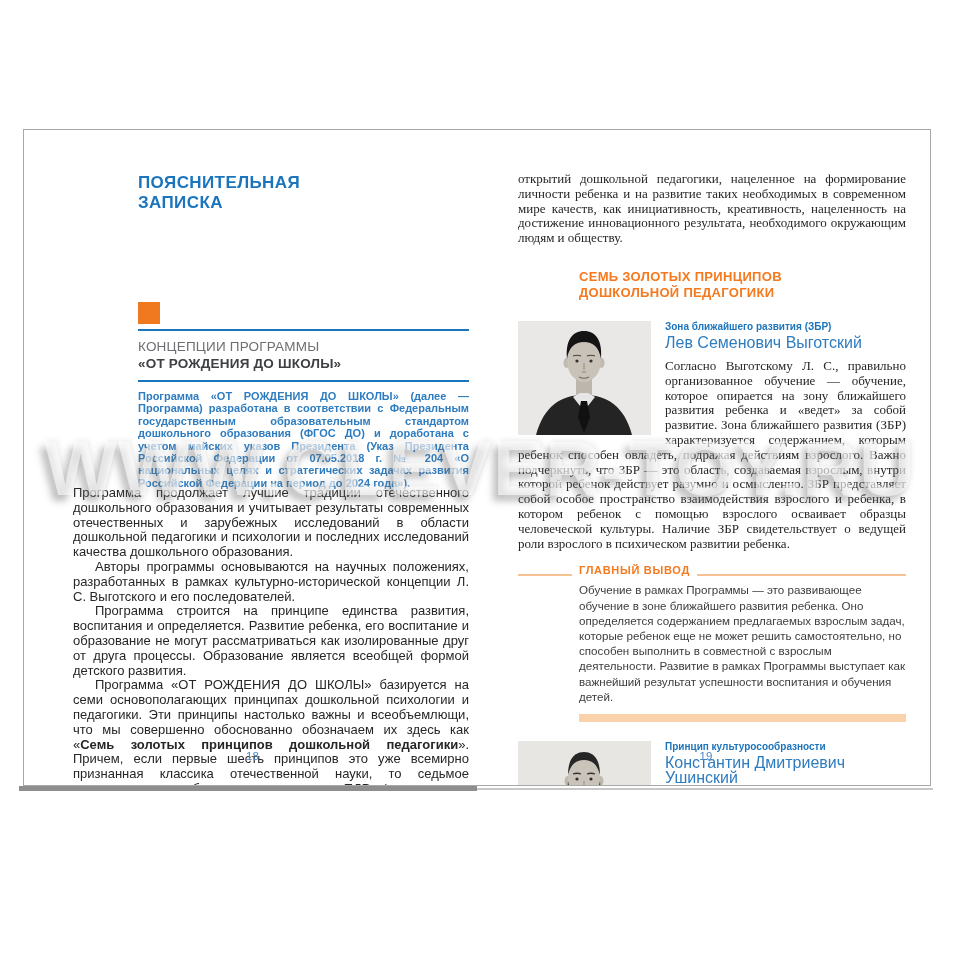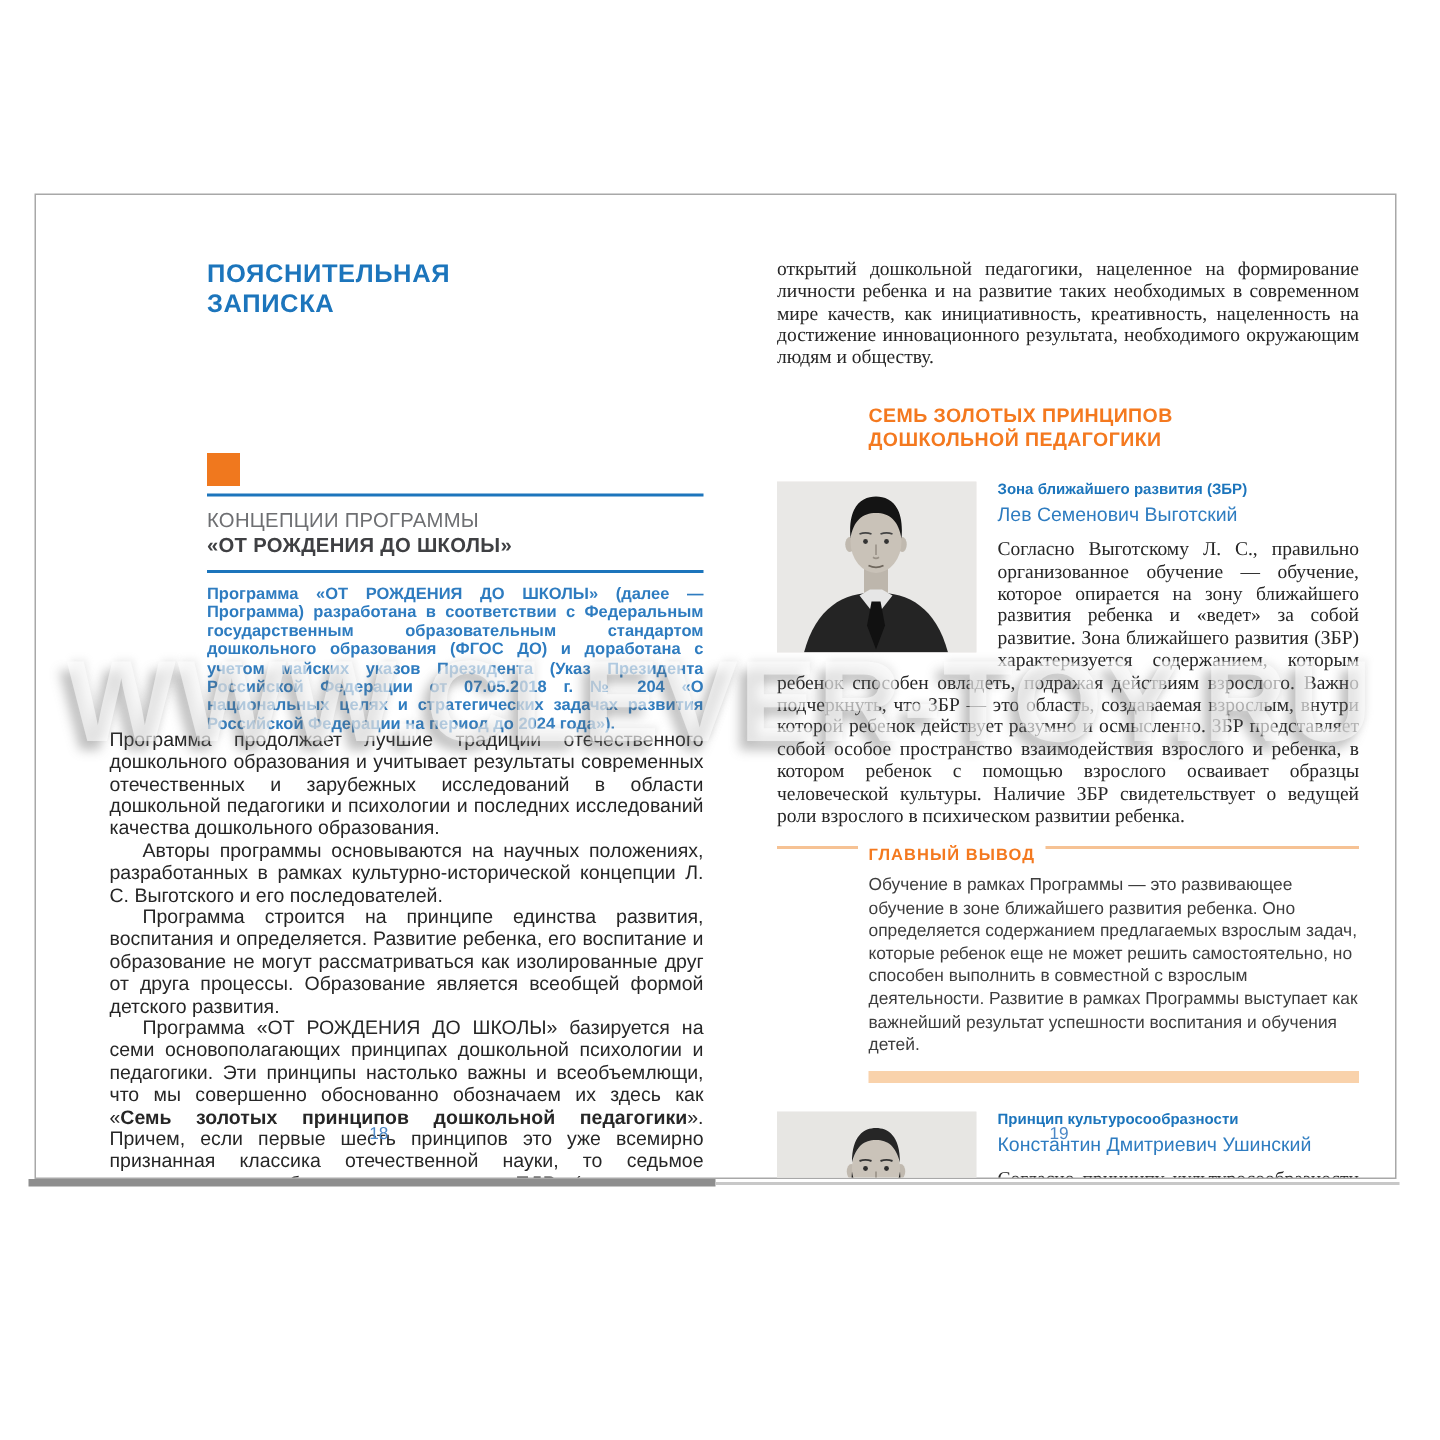--- a/index.html
+++ b/index.html
@@ -52,24 +52,24 @@
     margin:23px 0 12px 61px;color:#f4791f;font-weight:700;
     font-size:13px;line-height:16.5px;letter-spacing:.3px;
   }
   .rp-heading span{display:block;}
   .principle{margin-top:17px;}
   .photo{
     float:left;width:133px;height:114px;margin:2px 14px 5px 0;
     background:#e9e8e6;overflow:hidden;
   }
   .p-title{color:#1c75bc;font-weight:700;font-size:10px;line-height:16px;margin:0;}
-  .p-author{color:#2e7cc0;font-size:13px;line-height:15px;margin:0 0 9px 0;padding-left:10px;}
+  .p-author{color:#2e7cc0;font-size:16px;line-height:15px;margin:0 0 9px 0;padding-left:10px;}
   .clear{clear:both;}
   .conclusion{margin-top:13px;}
-  .c-label-row{display:flex;align-items:flex-start;gap:7px;}
+  .c-label-row{display:flex;align-items:flex-end;gap:7px;}
   .c-line{height:2px;background:#f6c294;}
   .c-line.short{width:54px;}
   .c-line.long{flex:1;}
   .c-label{color:#f4791f;font-weight:700;font-size:11px;letter-spacing:.7px;white-space:nowrap;}
   .c-text{
     margin:6px 0 0 61px;color:#3d3d3d;font-size:11.6px;line-height:15.2px;text-align:left;
   }
   .c-bar{margin:10px 0 0 61px;height:8px;background:#f9d2ab;}
 
   

